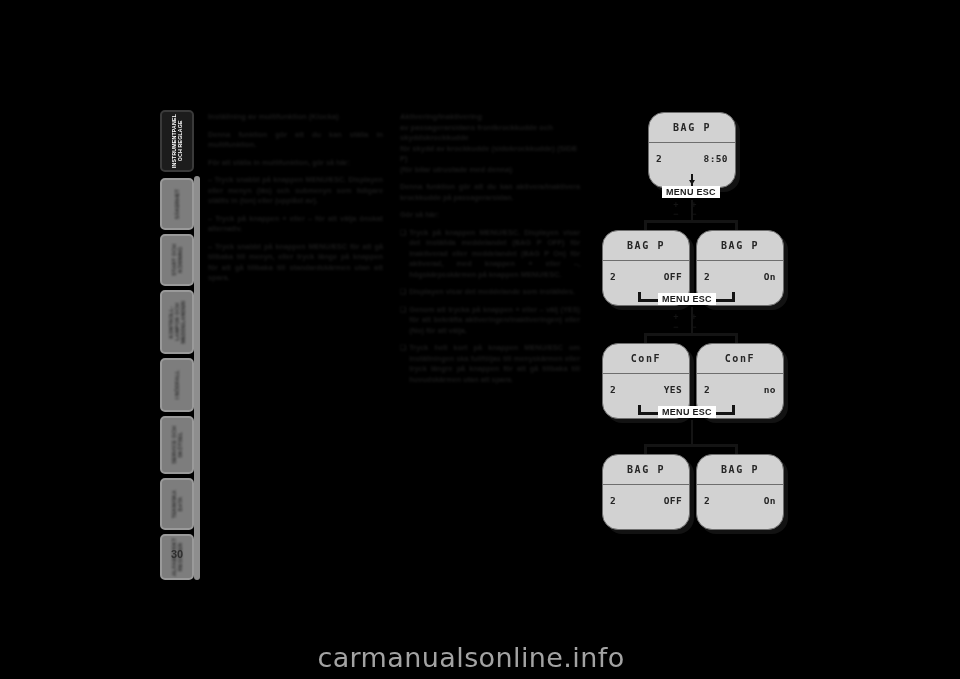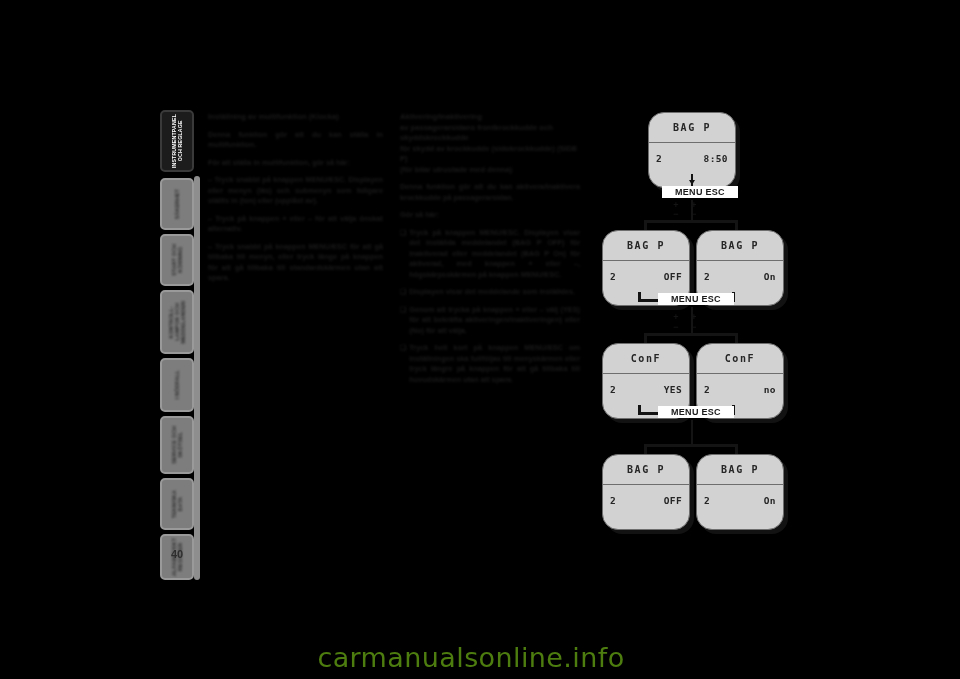--- a/index.html
+++ b/index.html
@@ -76,21 +76,21 @@
     justify-content:space-between; padding:0 7px;
   }
   .disp .bot .lft, .disp .bot .rgt {
     font-family:"DejaVu Sans Mono", monospace;
     font-size:9.5px; font-weight:bold; color:#262626; letter-spacing:.4px;
   }
 
   .menubox {
     position:absolute; background:#fff; color:#1a1a1a;
     font-size:9px; font-weight:bold; letter-spacing:.3px;
-    padding:1px 13px; white-space:nowrap; z-index:5;
+    padding:1px 4px; white-space:nowrap; z-index:5;
   }
 
   .ln { position:absolute; background:#141414; }
   .vln { width:2.6px; }
   .hln { height:2.6px; }
 
   .pm { position:absolute; color:#141414; font-size:9px; font-weight:bold;
         line-height:8px; text-align:center; width:10px; }
 
   .arw { position:absolute; width:0; height:0; }
@@ -98,21 +98,21 @@
               border-top:5px solid #141414; }
   .arw.right { border-top:3.4px solid transparent; border-bottom:3.4px solid transparent;
                border-left:5px solid #141414; }
   .arw.left { border-top:3.4px solid transparent; border-bottom:3.4px solid transparent;
               border-right:5px solid #141414; }
 
   
   #wm {
     position:absolute; left:0; bottom:6px; width:960px;
     text-align:center; padding-right:18px;
-    color:#4d7c0f; font-size:27px; letter-spacing:.4px;
+    color:#a3a3a3; font-size:27px; letter-spacing:.4px;
     font-family:"DejaVu Sans", sans-serif;
   }
 </style>
 </head>
 <body>
 
 <div id="page">
 
   <div id="sidebar">
     <div class="tab-rail"></div>
@@ -143,21 +143,21 @@
     <div class="tab grey" style="top:368px;height:52px;">
       <span class="vtext">TEKNISKA
 DATA</span>
     </div>
     <div class="tab grey" style="top:424px;height:46px;">
       <span class="vtext">ALFABETISKT
 REGISTER</span>
     </div>
   </div>
 
-  <div id="pagenum">40</div>
+  <div id="pagenum">30</div>
 
   <div class="col" id="col1">
     <h3>Inställning av multifunktion (Klocka)</h3>
     <p>Denna funktion gör att du kan ställa in multifunktion.</p>
     <p>För att ställa in multifunktion, gör så här:</p>
     <p class="dash">– Tryck snabbt på knappen MENU/ESC. Displayen eller menyn (läs) och submenyn som tidigare ställts in (ton) eller (upplåst av).</p>
     <p class="dash">– Tryck på knappen + eller – för att välja önskat alternativ.</p>
     <p class="dash">– Tryck snabbt på knappen MENU/ESC för att gå tillbaka till menyn, eller tryck länge på knappen för att gå tillbaka till standardskärmen utan att spara.</p>
   </div>
 

